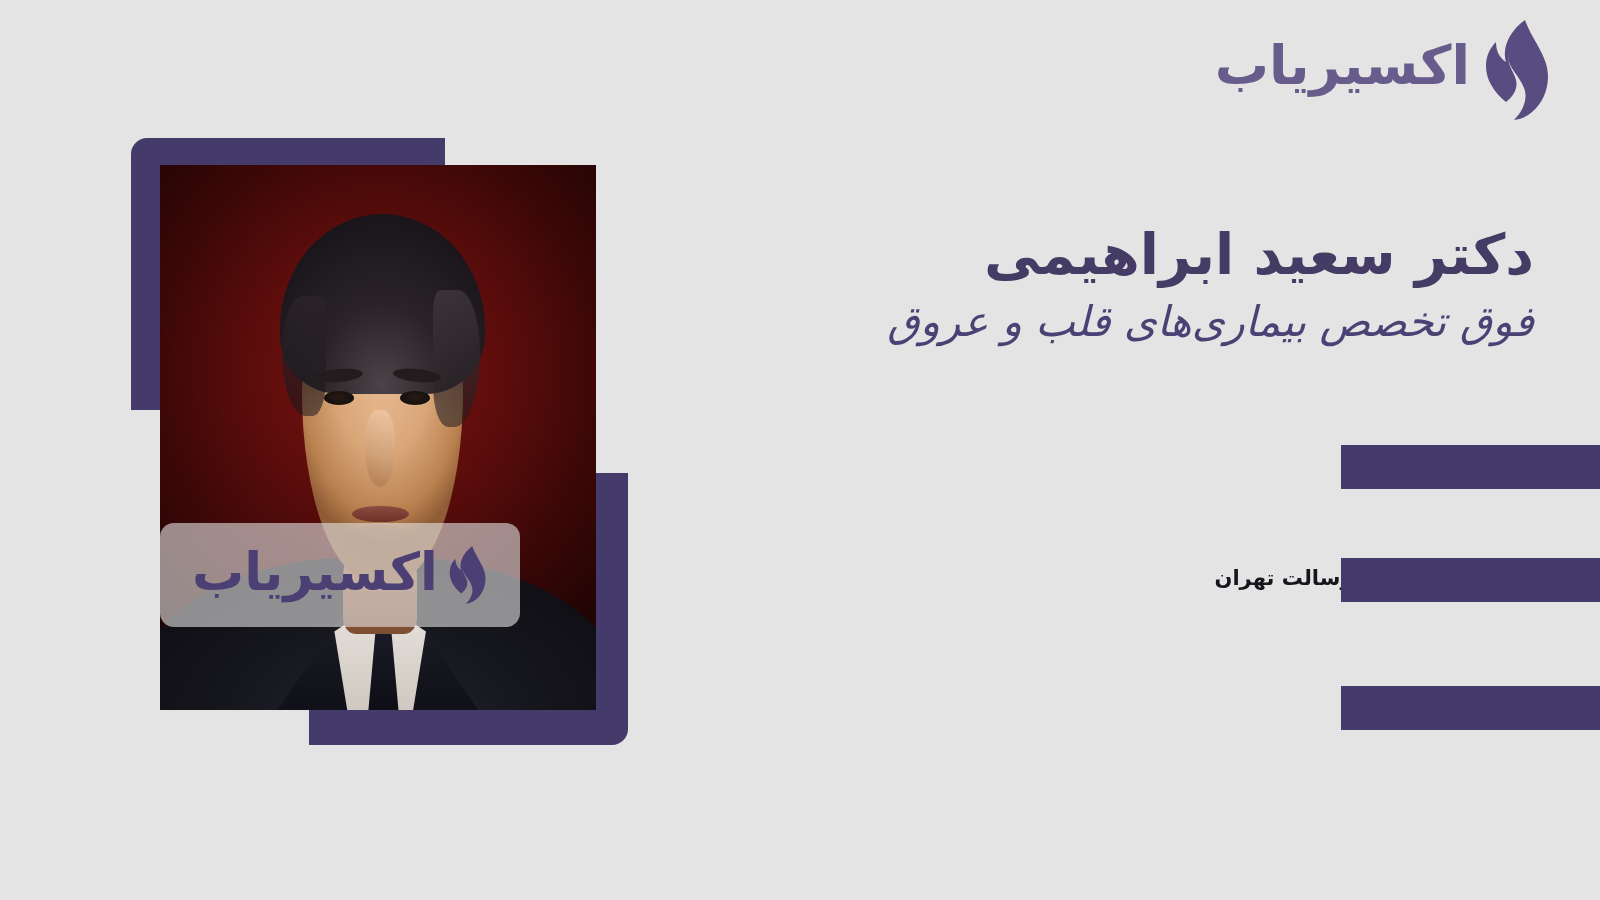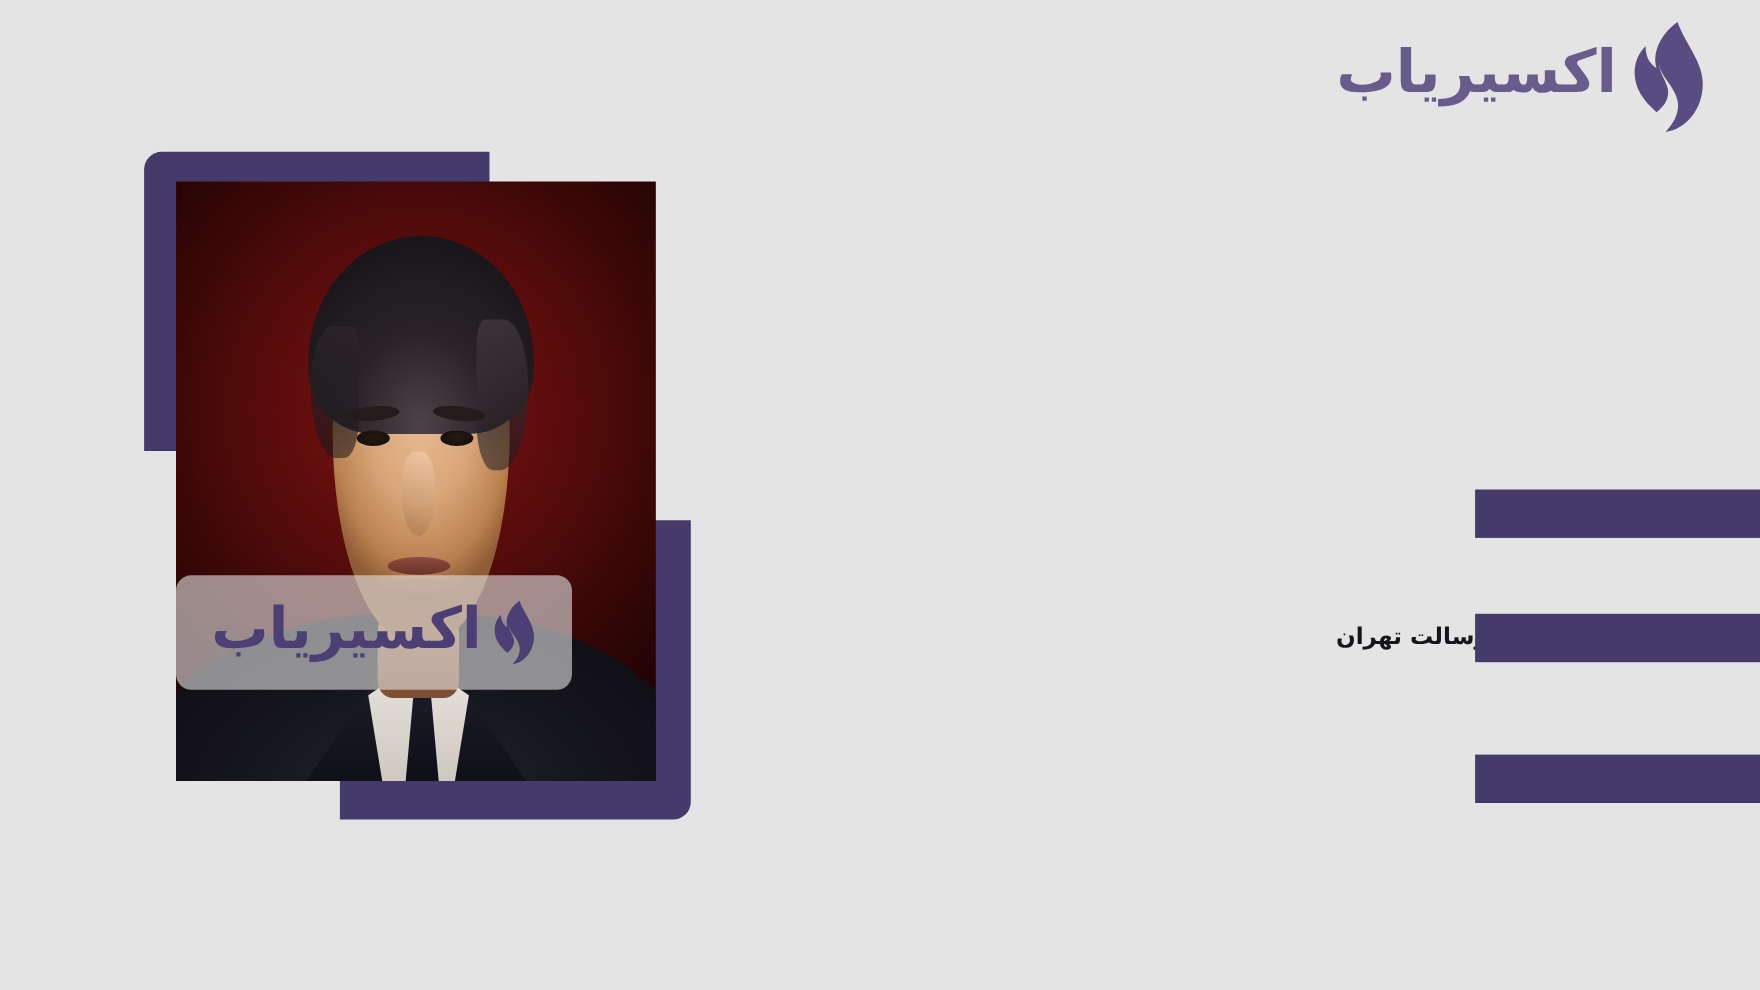--- a/index.html
+++ b/index.html
@@ -344,20 +344,24 @@
     </div>
 
     <div class="watermark">
       <svg class="wm-flame" viewBox="0 0 72 104" aria-hidden="true">
         <path d="M45 2 C52 22 68 38 68 58 C68 82 52 100 34 102 C44 92 48 80 44 70 C40 58 28 50 28 38 C28 48 34 54 36 62 C38 70 34 78 26 84 C14 74 6 62 6 48 C6 38 10 30 16 24 C16 34 20 40 26 44 C22 32 28 14 45 2 Z" fill="#4b3f73"></path>
       </svg>
       <div class="wm-word">اکسیریاب</div>
     </div>
   </div>
 
+  <div class="info">
+    <div class="doctor-name">دکتر سعید ابراهیمی</div>
+    <div class="doctor-specialty">فوق تخصص بیماری‌های قلب و عروق</div>
+  </div>
 
   <div class="doctor-location">تهران-بیمارستان رسالت تهران</div>
 
   <div class="bar bar-1"></div>
   <div class="bar bar-2"></div>
   <div class="bar bar-3"></div>
 
 </div>
 
 </body></html>

